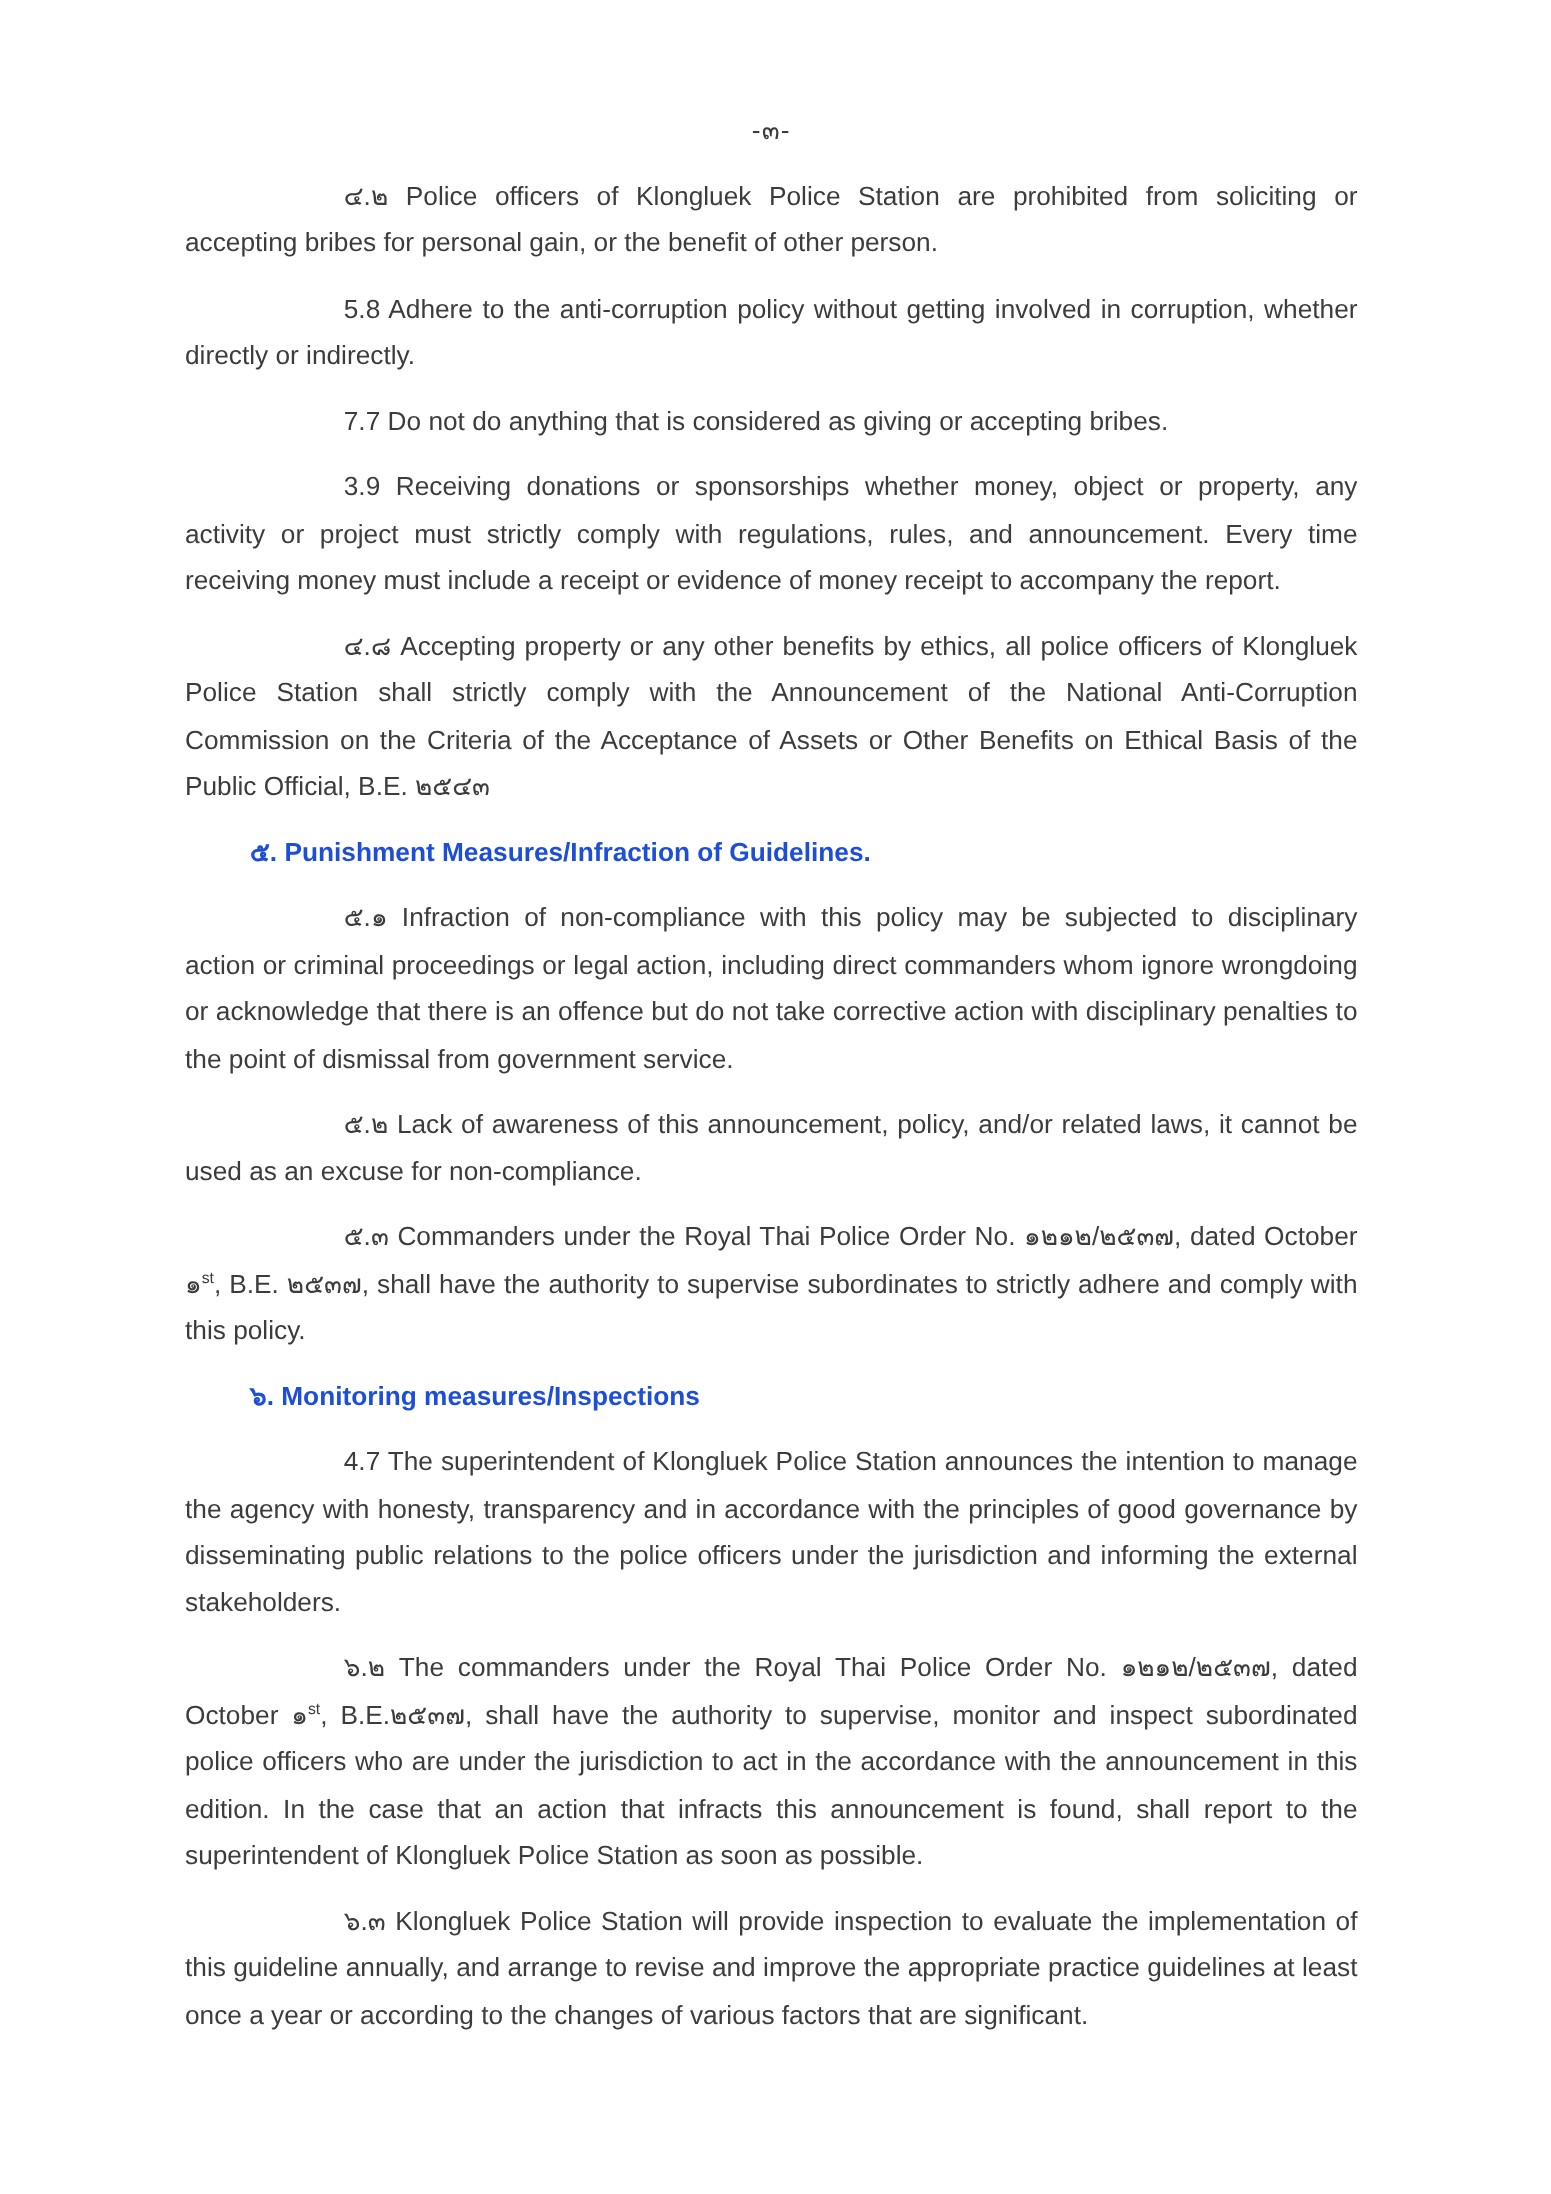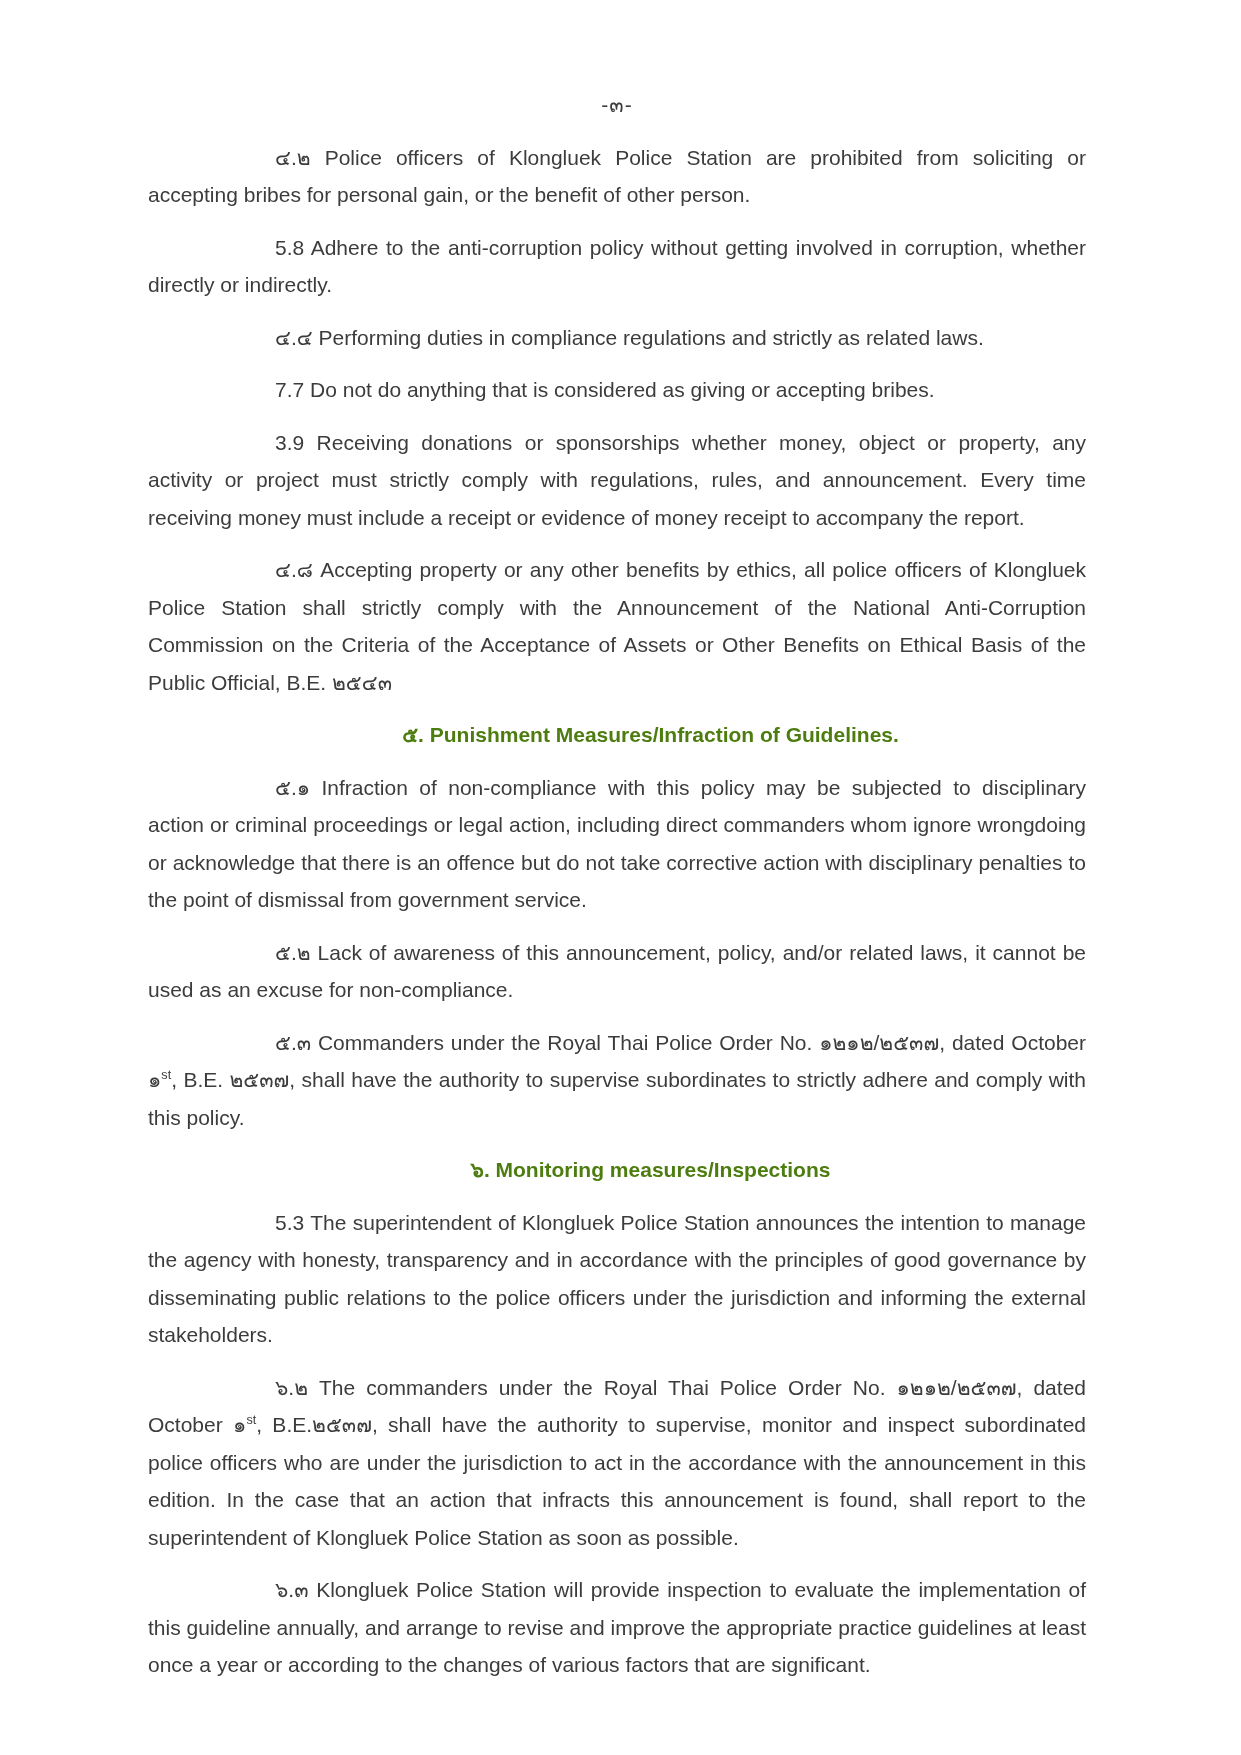--- a/index.html
+++ b/index.html
@@ -26,60 +26,59 @@
     font-weight: normal;
     letter-spacing: 1px;
   }
   p.para {
     margin: 15px;
     text-align: justify;
     text-indent: 127px;
   }
   p.heading {
     margin: 12px 0 0 0;
-    text-align: center;
+    text-align: left;
     text-indent: 67px;
     font-weight: bold;
-    color: #4d7c0f;
+    color: #1d4ed8;
   }
   sup.ordinal {
     font-size: 0.6em;
     line-height: 0;
     vertical-align: super;
   }
 </style>
 </head>
 <body>
 
 <div class="page">
 
   <p class="page-number">-๓-</p>
 
   <p class="para">๔.๒ Police officers of Klongluek Police Station are prohibited from soliciting or accepting bribes for personal gain, or the benefit of other person.</p>
 
   <p class="para">5.8 Adhere to the anti-corruption policy without getting involved in corruption, whether directly or indirectly.</p>
 
-  <p class="para">๔.๔ Performing duties in compliance regulations and strictly as related laws.</p>
 
   <p class="para">7.7 Do not do anything that is considered as giving or accepting bribes.</p>
 
 
   <p class="para">3.9 Receiving donations or sponsorships whether money, object or property, any activity or project must strictly comply with regulations, rules, and announcement. Every time receiving money must include a receipt or evidence of money receipt to accompany the report.</p>
 
   <p class="para">๔.๘ Accepting property or any other benefits by ethics, all police officers of Klongluek Police Station shall strictly comply with the Announcement of the National Anti-Corruption Commission on the Criteria of the Acceptance of Assets or Other Benefits on Ethical Basis of the Public Official, B.E. ๒๕๔๓</p>
 
   <p class="heading">๕. Punishment Measures/Infraction of Guidelines.</p>
 
   <p class="para">๕.๑ Infraction of non-compliance with this policy may be subjected to disciplinary action or criminal proceedings or legal action, including direct commanders whom ignore wrongdoing or acknowledge that there is an offence but do not take corrective action with disciplinary penalties to the point of dismissal from government service.</p>
 
   <p class="para">๕.๒ Lack of awareness of this announcement, policy, and/or related laws, it cannot be used as an excuse for non-compliance.</p>
 
   <p class="para"><span>๕.๓ Commanders under the Royal Thai Police Order No. ๑๒๑๒/๒๕๓๗, dated October ๑</span><sup class="ordinal">st</sup><span>, B.E. ๒๕๓๗, shall have the authority to supervise subordinates to strictly adhere and comply with this policy.</span></p>
 
   <p class="heading">๖. Monitoring measures/Inspections</p>
 
-  <p class="para">5.3 The superintendent of Klongluek Police Station announces the intention to manage the agency with honesty, transparency and in accordance with the principles of good governance by disseminating public relations to the police officers under the jurisdiction and informing the external stakeholders.</p>
+  <p class="para">4.7 The superintendent of Klongluek Police Station announces the intention to manage the agency with honesty, transparency and in accordance with the principles of good governance by disseminating public relations to the police officers under the jurisdiction and informing the external stakeholders.</p>
 
   <p class="para"><span>๖.๒ The commanders under the Royal Thai Police Order No. ๑๒๑๒/๒๕๓๗, dated October ๑</span><sup class="ordinal">st</sup><span>, B.E.๒๕๓๗, shall have the authority to supervise, monitor and inspect subordinated police officers who are under the jurisdiction to act in the accordance with the announcement in this edition. In the case that an action that infracts this announcement is found, shall report to the superintendent of Klongluek Police Station as soon as possible.</span></p>
 
   <p class="para">๖.๓ Klongluek Police Station will provide inspection to evaluate the implementation of this guideline annually, and arrange to revise and improve the appropriate practice guidelines at least once a year or according to the changes of various factors that are significant.</p>
 
 </div>
 
 </body></html>

